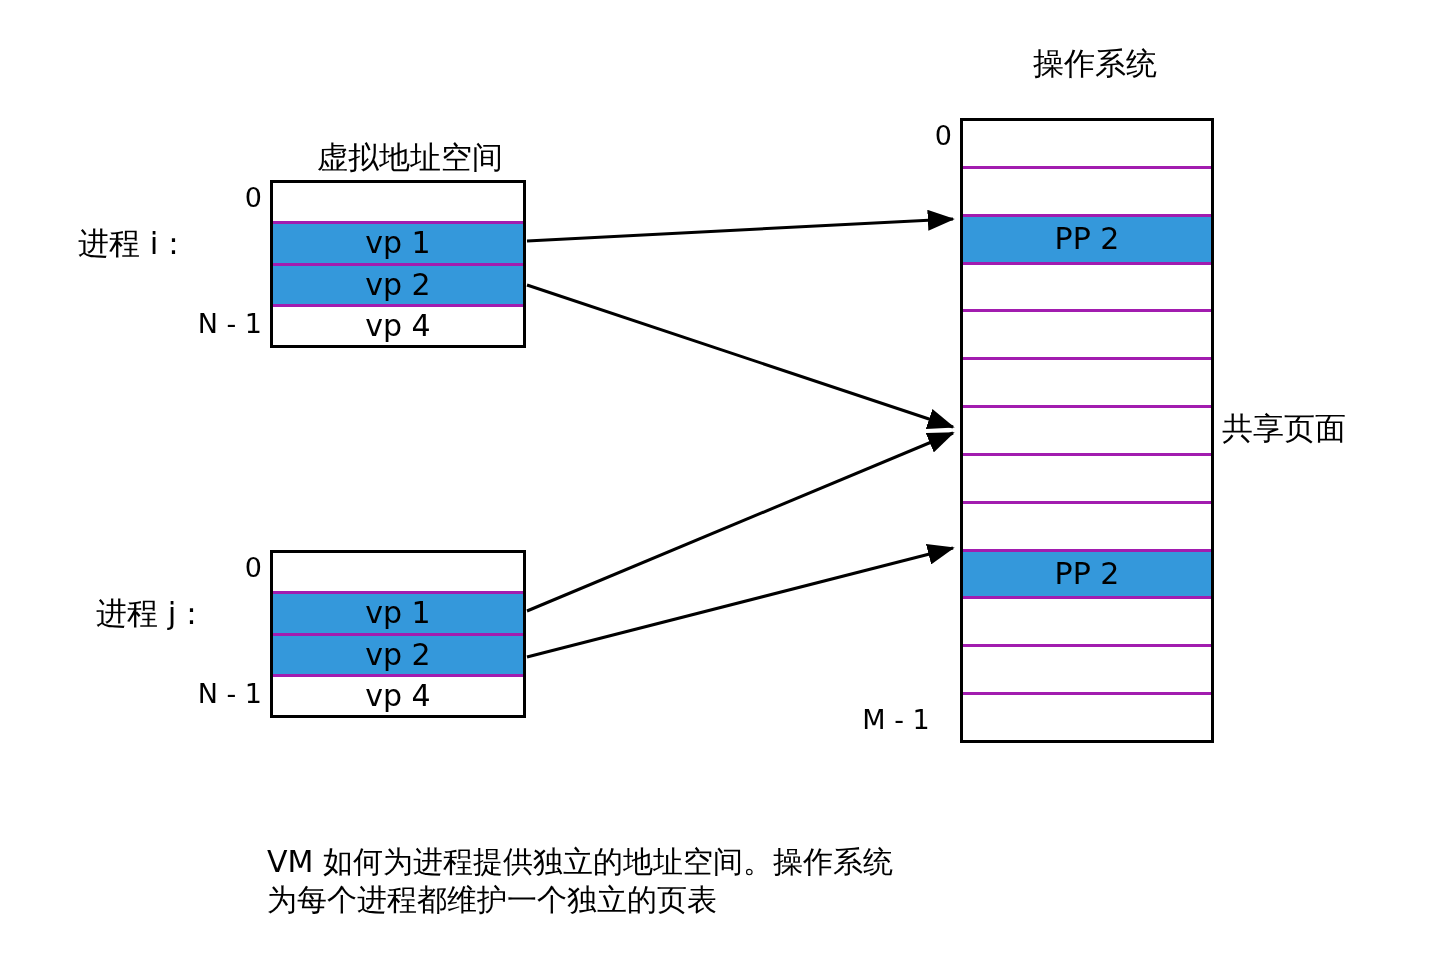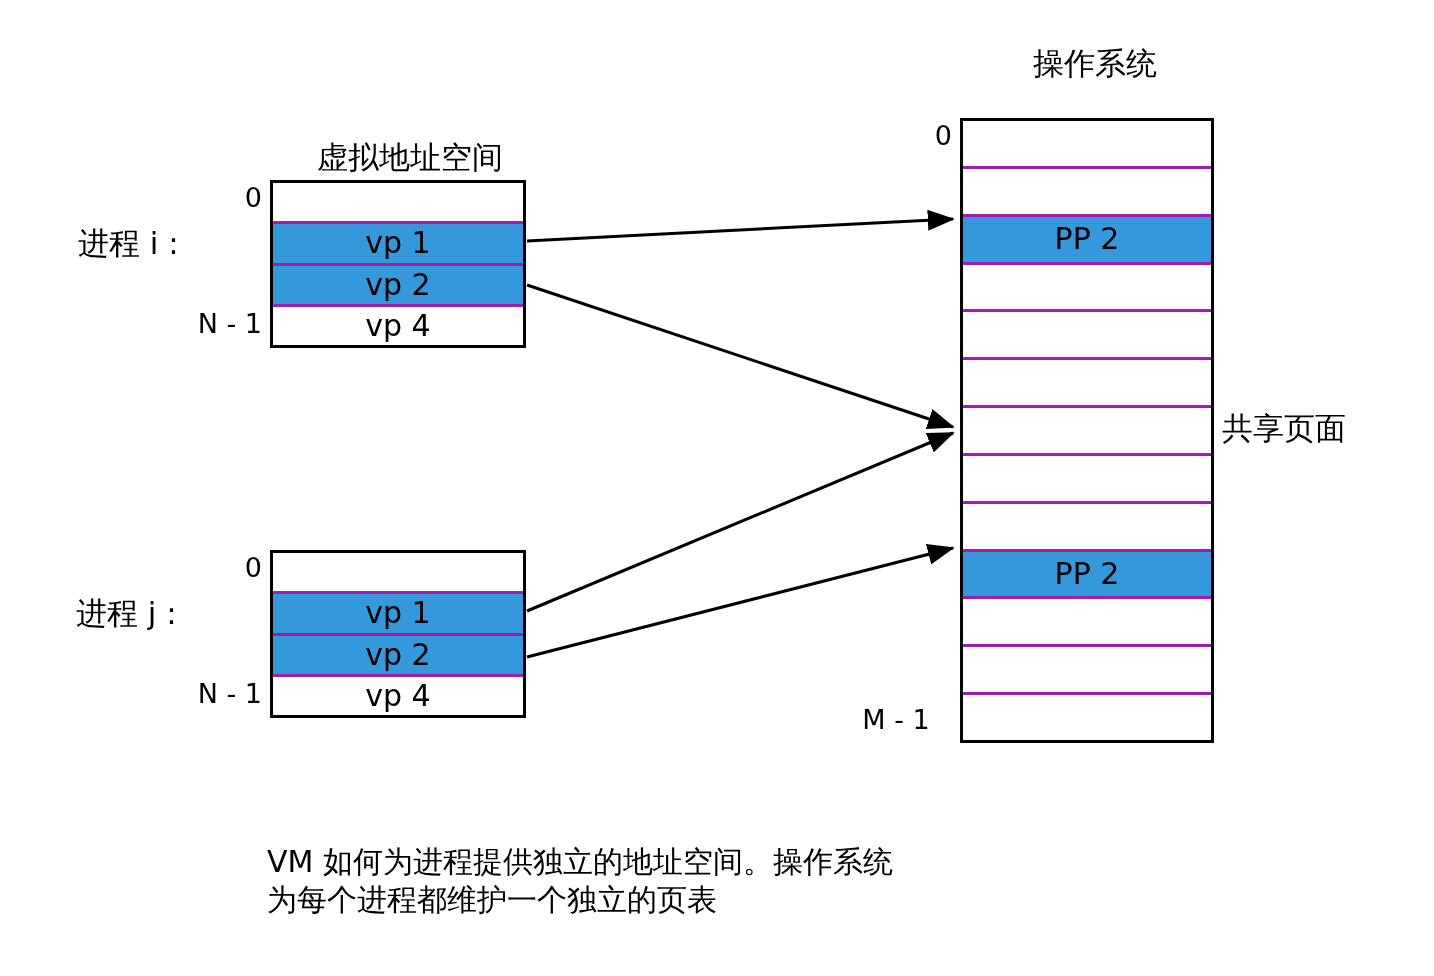--- a/index.html
+++ b/index.html
@@ -113,21 +113,21 @@
 
   <div class="addr-tick" style="left:150px; top:310px; width:112px;">N - 1</div>
 
   <div class="mem-box vbox" style="left:270px; top:180px; width:256px; height:168px;">
     <div class="mem-row"></div>
     <div class="mem-row filled">vp 1</div>
     <div class="mem-row filled">vp 2</div>
     <div class="mem-row">vp 4</div>
   </div>
 
-  <div class="proc-label" style="left:76px; top:598px;">进程 j :</div>
+  <div class="proc-label" style="left:96px; top:598px;">进程 j :</div>
 
   <div class="addr-tick" style="left:190px; top:554px; width:72px;">0</div>
 
   <div class="addr-tick" style="left:150px; top:680px; width:112px;">N - 1</div>
 
   <div class="mem-box vbox" style="left:270px; top:550px; width:256px; height:168px;">
     <div class="mem-row"></div>
     <div class="mem-row filled">vp 1</div>
     <div class="mem-row filled">vp 2</div>
     <div class="mem-row">vp 4</div>

